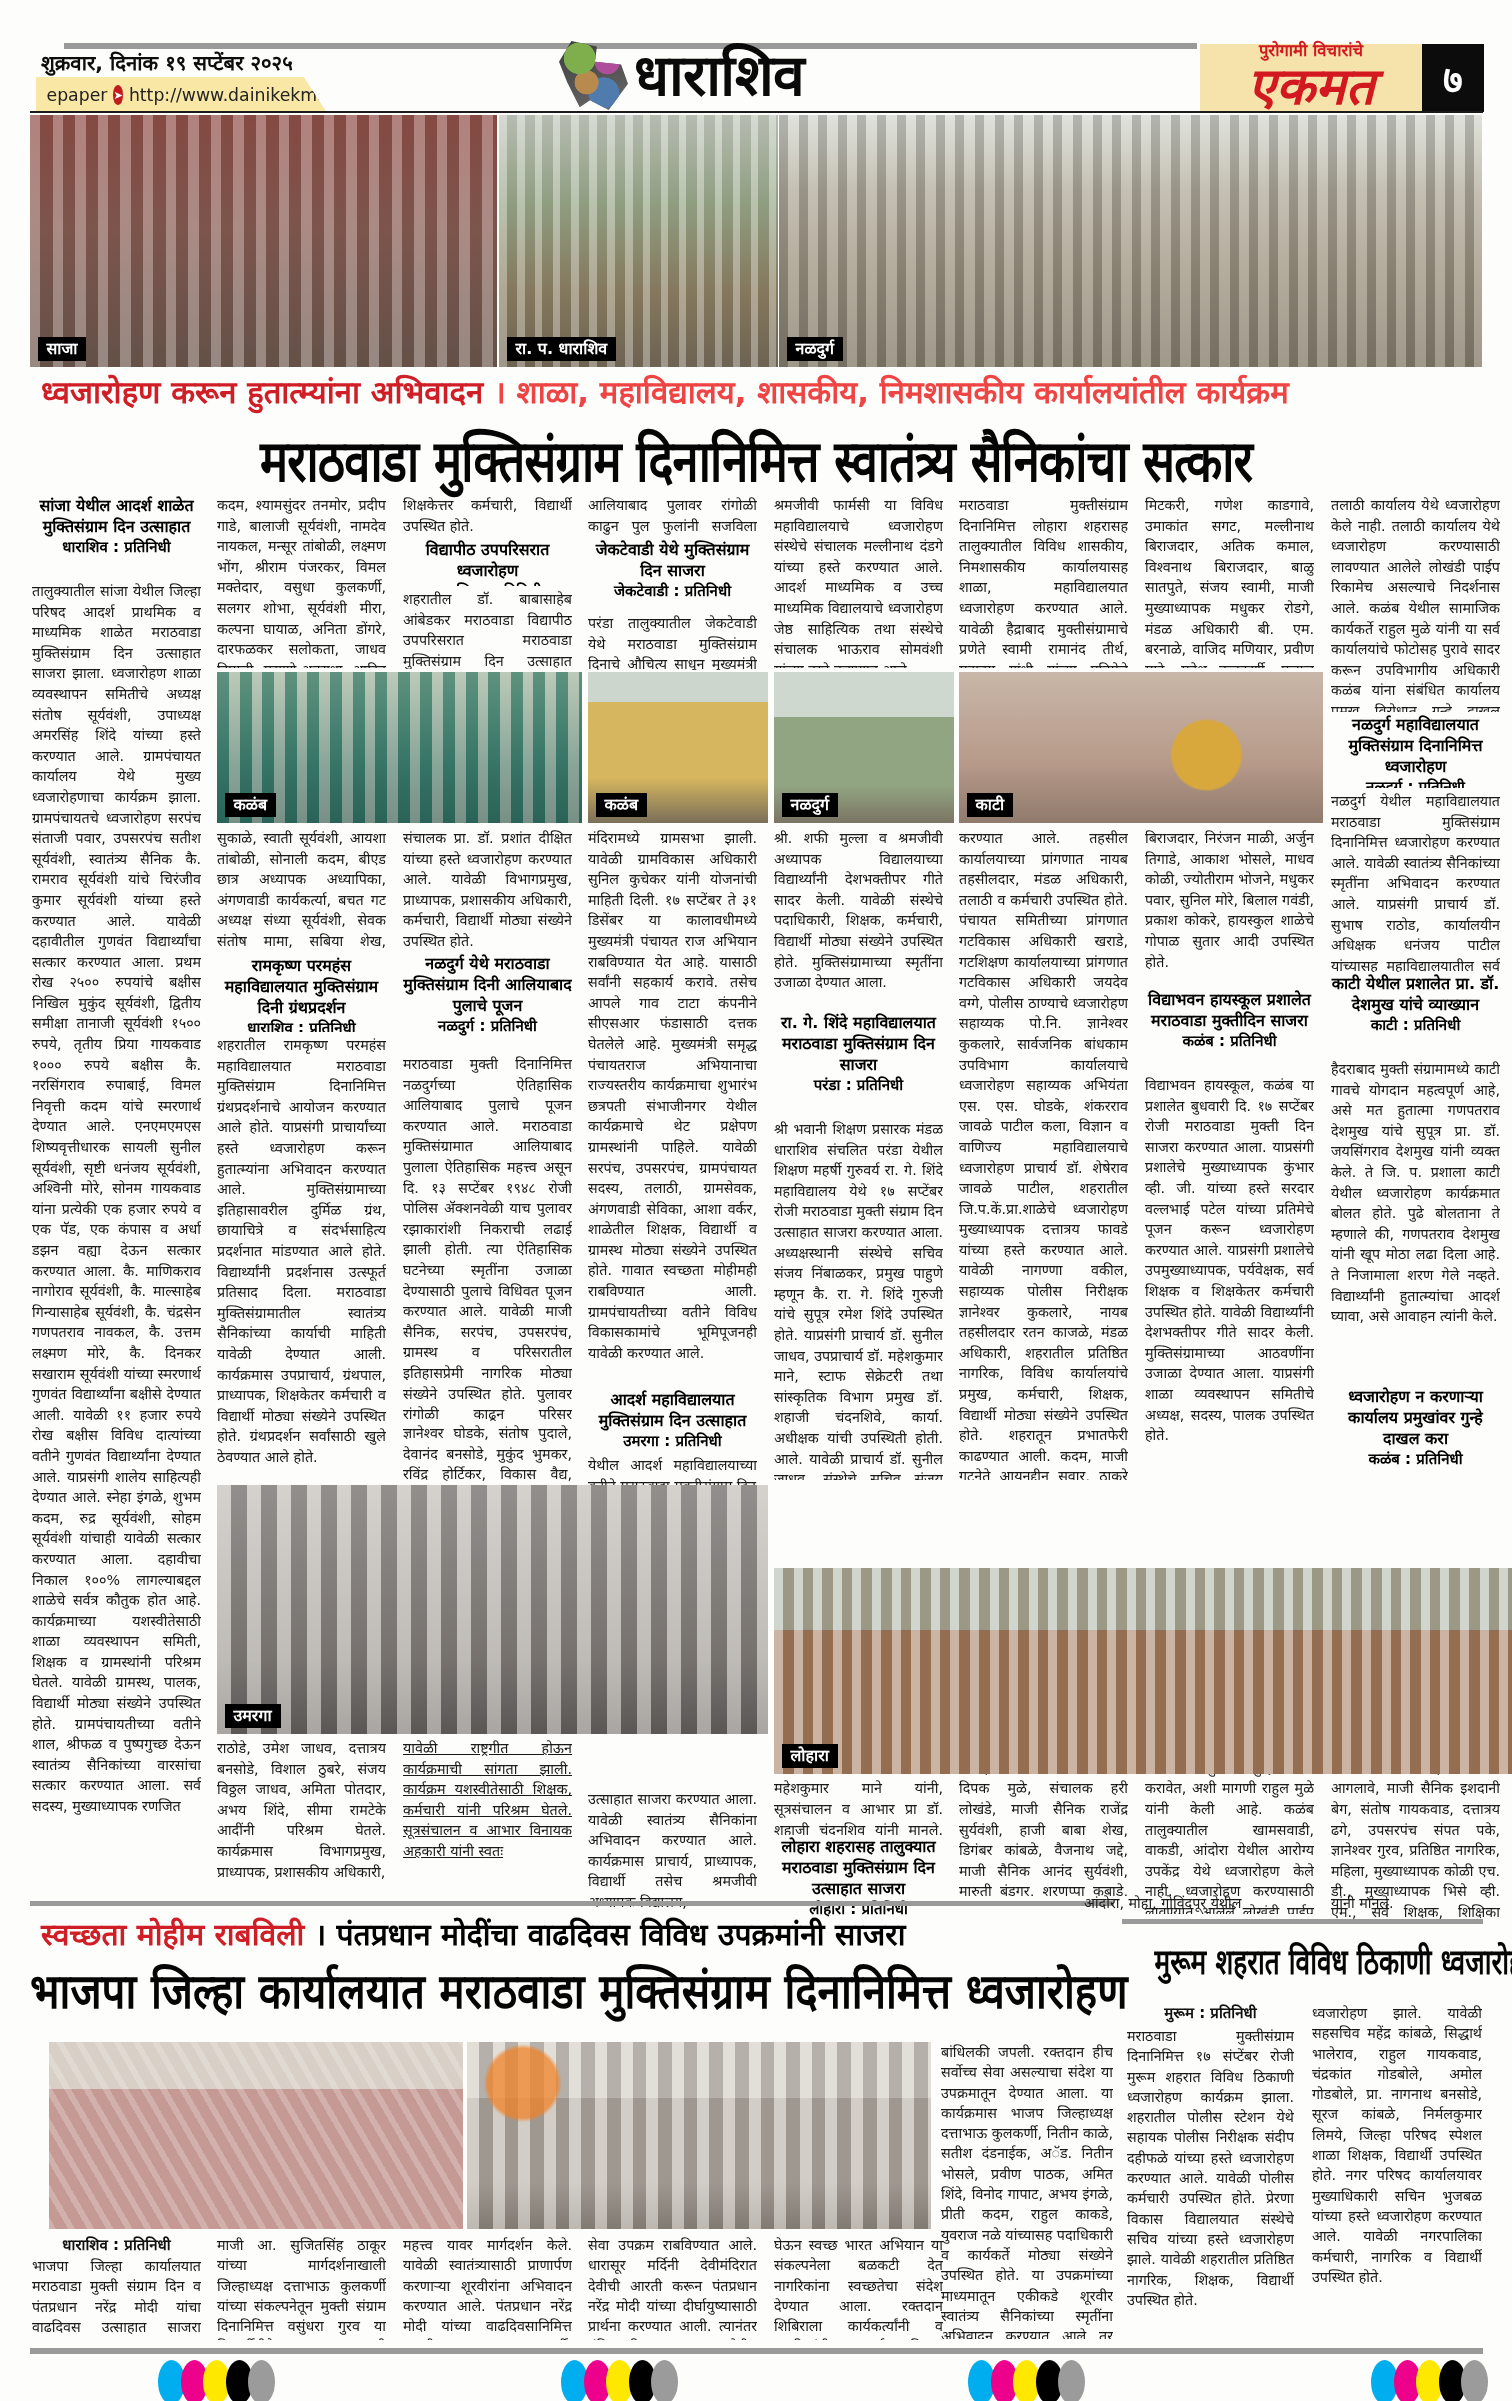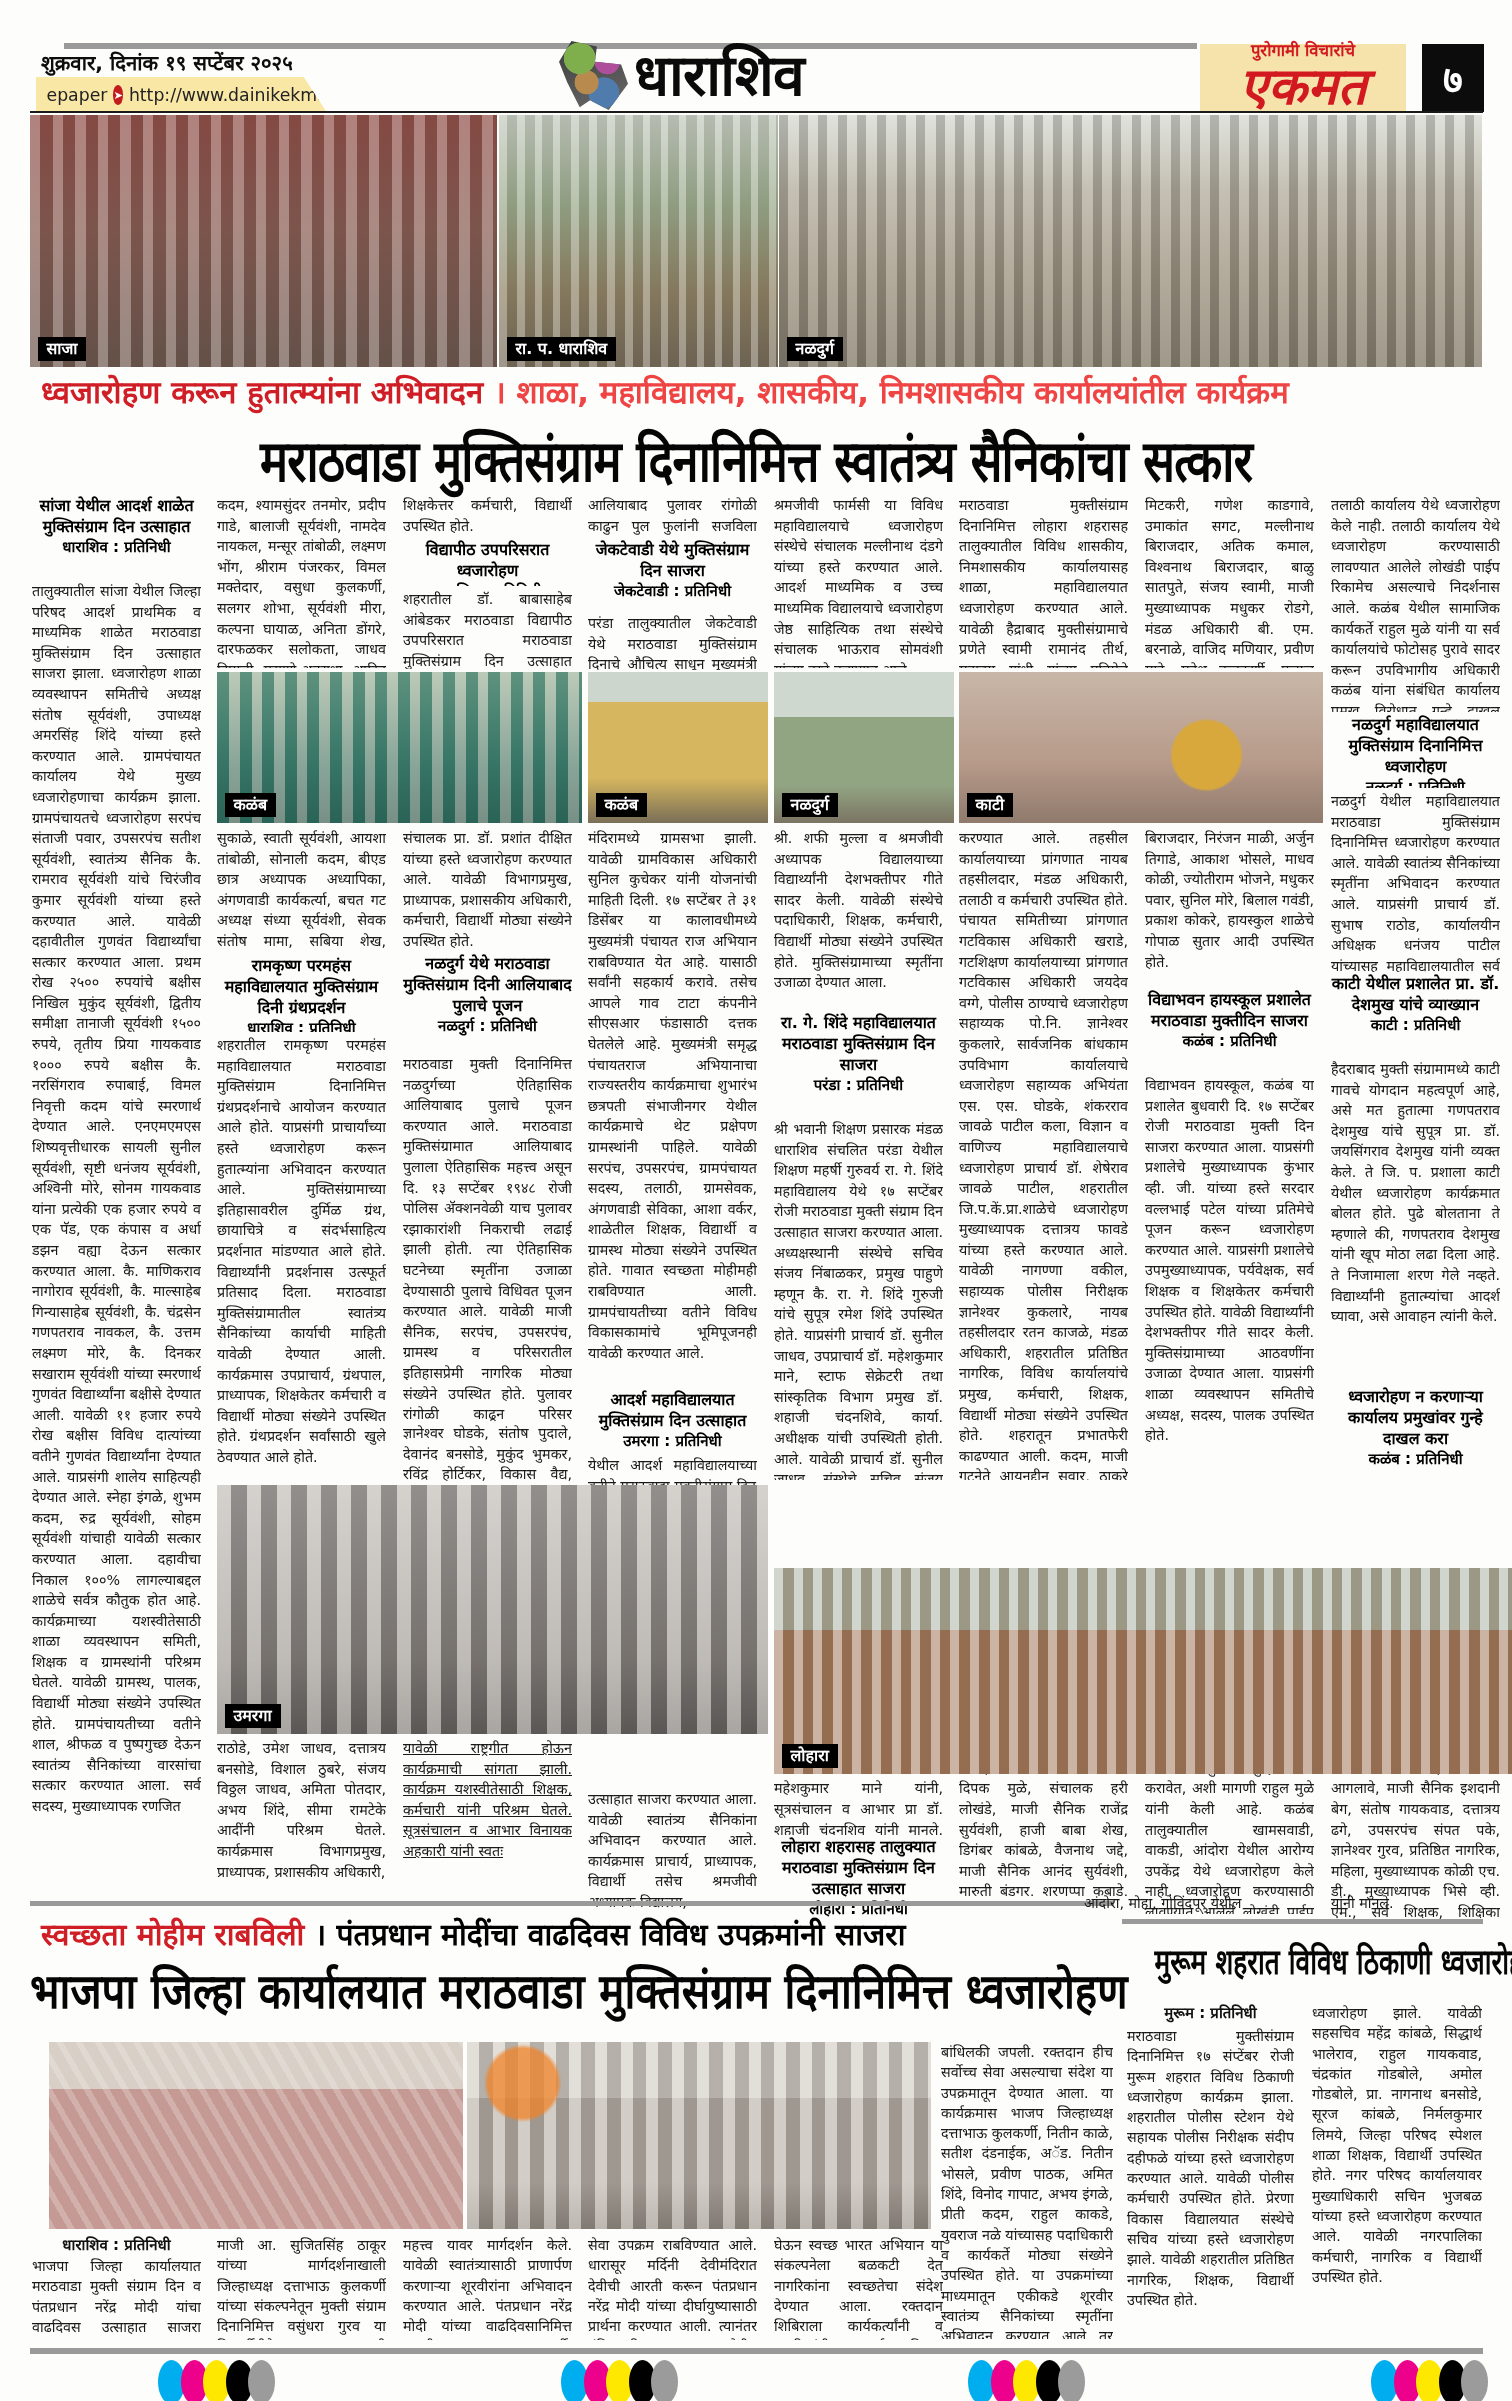--- a/index.html
+++ b/index.html
@@ -78,21 +78,21 @@
 
 <div class="b rule" style="left:64px;top:43px;width:1133px;height:6px;"></div>
 <div class="b date" style="left:41px;top:48px;">शुक्रवार, दिनांक १९ सप्टेंबर २०२५</div>
 <div class="b epaper" style="left:36px;top:77px;width:261px;height:30px;">
   <span>epaper</span>
   <span class="ep-ic">➤</span>
   <span>http://www.dainikekmat.com</span>
 </div>
 <div class="b mapart" style="left:559px;top:41px;width:69px;height:69px;"></div>
 <div class="b masthead" style="left:634px;top:47px;">धाराशिव</div>
-<div class="b ekmat" style="left:1200px;top:44px;width:206px;height:68px;">
+<div class="b ekmat" style="left:1200px;top:44px;width:222px;height:68px;">
   <div class="tag">पुरोगामी विचारांचे</div>
   <div class="brand">एकमत</div>
 </div>
 <div class="b pgno" style="left:1422px;top:44px;width:62px;height:68px;">७</div>
 <div class="b blackrule" style="left:30px;top:111px;width:1453px;height:2.3px;"></div>
 
 <div class="ph ph-top1" style="left:30px;top:115px;width:467px;height:252px;">
   <div class="cap">साजा</div>
 </div>
 <div class="ph ph-top2" style="left:499px;top:115px;width:279px;height:252px;">

